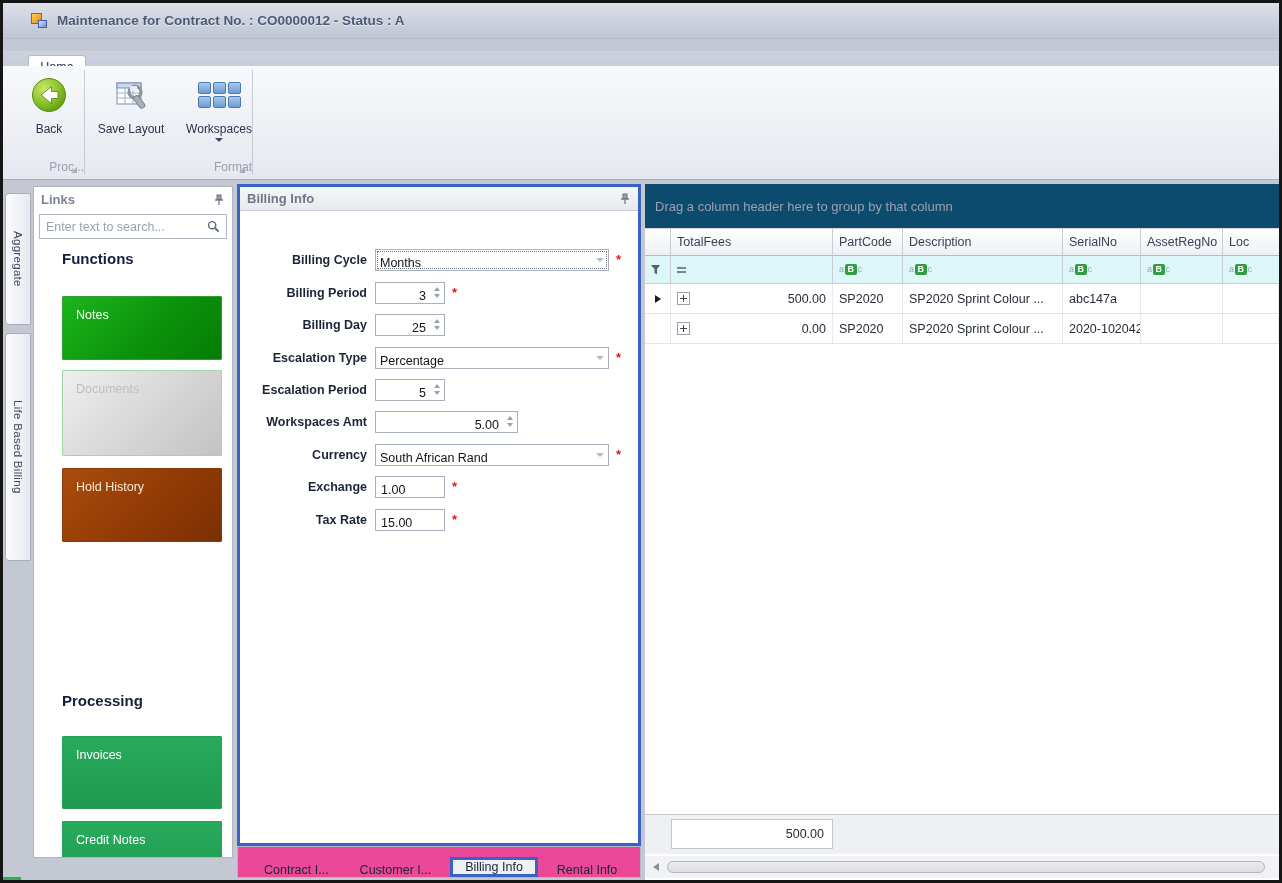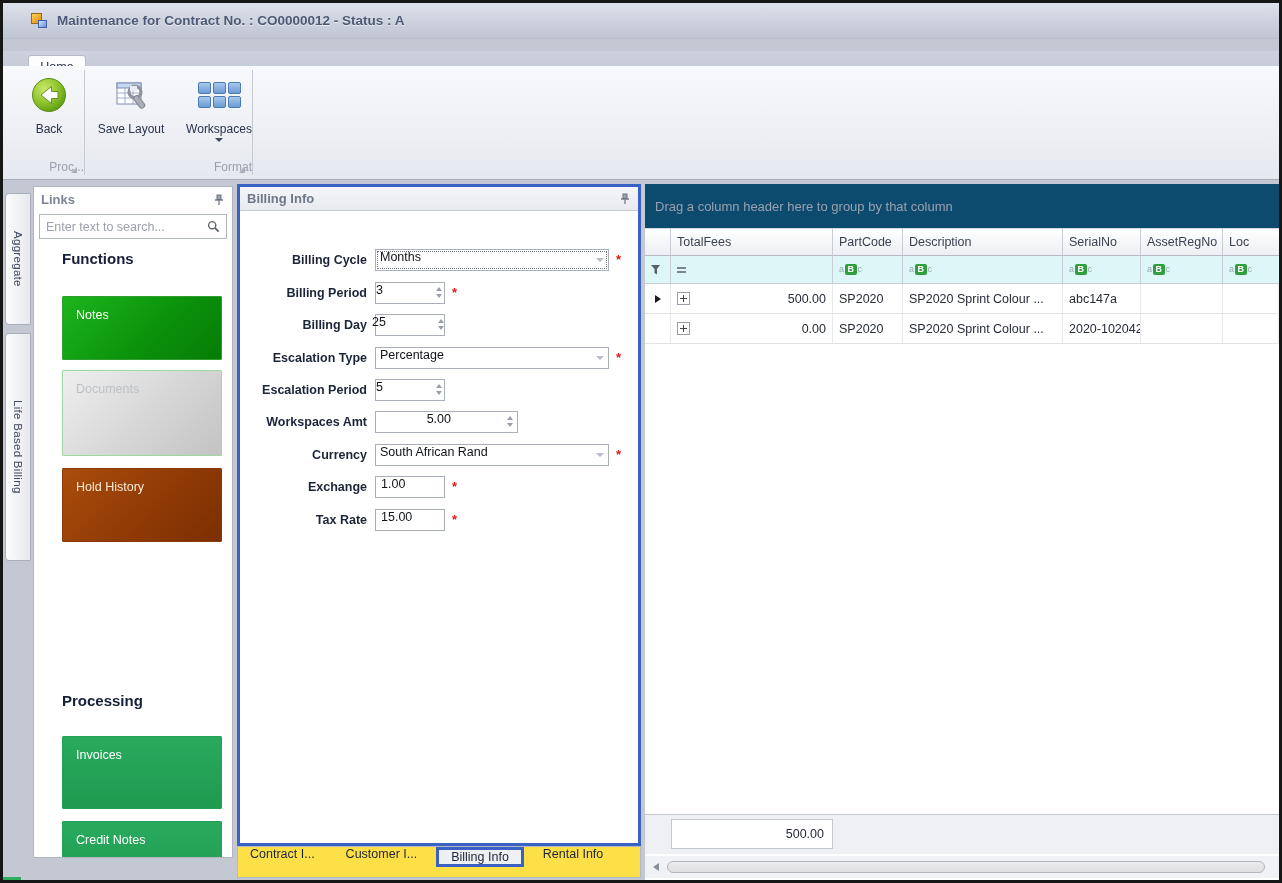--- a/index.html
+++ b/index.html
@@ -88,40 +88,40 @@
   }
   .bp-header {
     height:24px; background:linear-gradient(180deg,#f5f6f9,#e8eaef);
     border-bottom:1px solid #c6cad3; display:flex; align-items:center; padding:0 7px;
   }
   .bp-header .t { font-size:13px; font-weight:bold; color:#6e7787; flex:1; }
   .frow { position:absolute; height:23px; display:flex; align-items:center; }
   .flabel { width:131px; text-align:right; font-size:12.5px; font-weight:bold; color:#1c2538; padding-right:8px; }
   .editor {
     height:22px; border:1px solid #a8aeba; background:#fff;
-    display:flex; align-items:flex-start; font-size:12.5px; color:#101318;gap:48px;
+    display:flex; align-items:flex-end; font-size:12.5px; color:#101318;
   }
   .combo { width:234px; padding-left:4px; position:relative; }
   .combo.focused { outline:1px dotted #707684; outline-offset:-3px; }
   .combo .cval { flex:1; white-space:nowrap; overflow:hidden; }
   .combo .dbtn { width:16px; align-self:stretch; display:flex; align-items:center; justify-content:center; }
   .combo .dbtn b { width:0; height:0; border-left:4px solid transparent; border-right:4px solid transparent; border-top:4px solid #b8bcc6; }
   .spin { justify-content:flex-end; }
   .spin .sval { padding-right:4px; }
   .spinbtns { width:14px; align-self:stretch; display:flex; flex-direction:column; align-items:center; justify-content:center; gap:3px; }
   .spinbtns .up   { width:0;height:0;border-left:3.5px solid transparent;border-right:3.5px solid transparent;border-bottom:4px solid #9aa0ab; }
   .spinbtns .down { width:0;height:0;border-left:3.5px solid transparent;border-right:3.5px solid transparent;border-top:4px solid #9aa0ab; }
   .w70 { width:70px; } .w143 { width:143px; }
   .tfield { width:70px; padding-left:5px; }
   .req { color:#e01616; font-weight:bold; font-size:13px; margin-left:7px; }
   
   .bottom-tabs {
     position:absolute; left:234px; top:843px; width:404px; height:32px;
-    background:#fde047; border:1px solid #b2b8c4; display:flex; align-items:flex-start;
-    padding-left:0; gap:7px;
+    background:#ec4899; border:1px solid #b2b8c4; display:flex; align-items:flex-end;
+    padding-left:14px; gap:7px;
   }
   .btab { font-size:12.5px; color:#1c2538; display:flex; align-items:center; padding:0 12px; white-space:nowrap; }
   .btab.active { border:3px solid #3a62c6; background:#eef0f3; }
   
   .grid-pane { position:absolute; left:642px; top:181px; width:634px; height:696px; background:#fff; overflow:hidden; }
   .group-panel { height:44px; background:#0c4a6e; display:flex; align-items:center; padding-left:10px; font-size:13px; color:#9aa1b0; }
   .grow { display:flex; }
   .gcell { border-right:1px solid #c9cdd5; overflow:hidden; white-space:nowrap; }
   .ghead .gcell {
     height:28px; background:linear-gradient(180deg,#ffffff,#edeff3);

